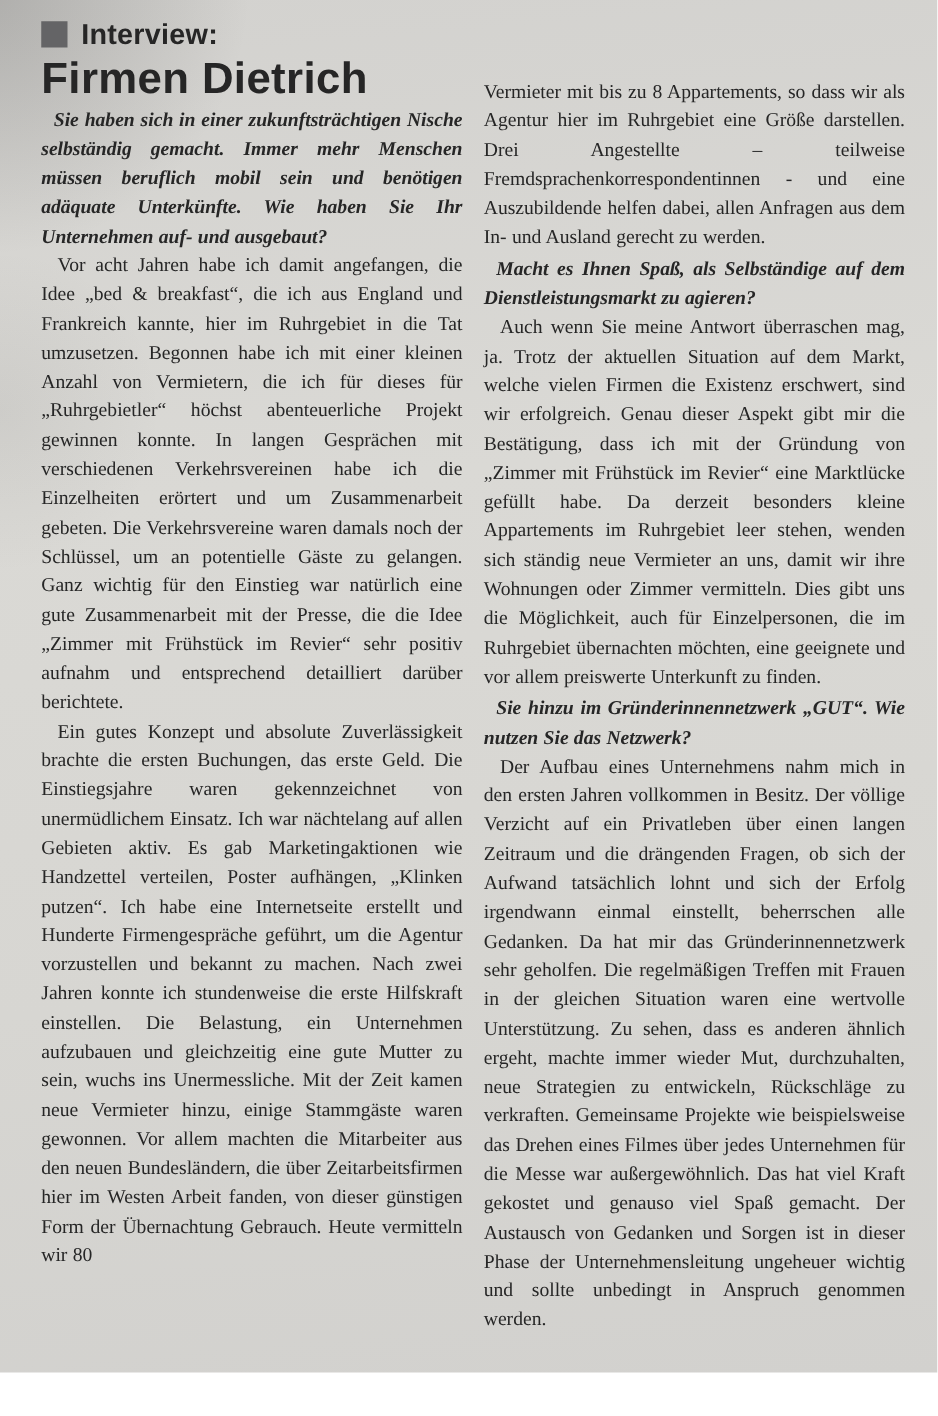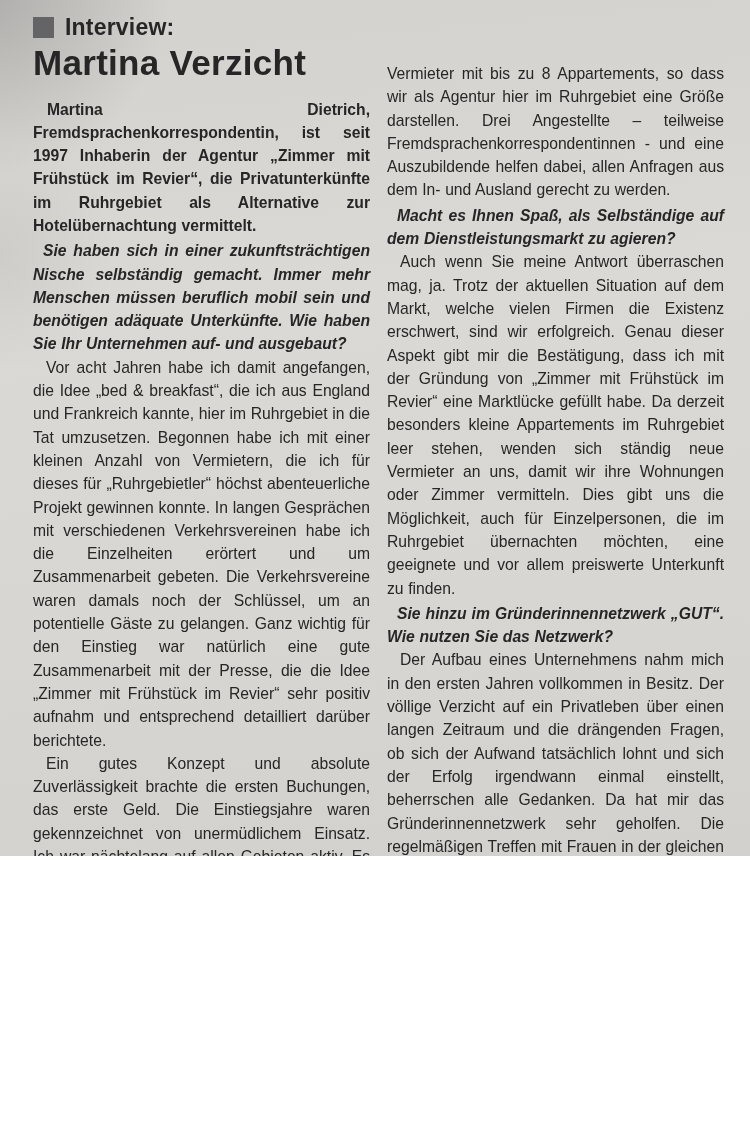--- a/index.html
+++ b/index.html
@@ -9,21 +9,21 @@
   * { box-sizing: border-box; }
   html, body { margin: 0; padding: 0; }
   body {
     width: 750px;
     height: 1133px;
     font-family: "Liberation Sans", "DejaVu Sans", sans-serif;
     color: var(--ink);
   }
   .page {
     width: 750px;
-    height: 856px;
+    height: 1098px;
     overflow: hidden;
     padding: 12px 26px 0 33px;
     background:
       radial-gradient(circle at -2% -1%, rgba(40,40,40,0.22), rgba(40,40,40,0.0) 16%),
       radial-gradient(circle at 0% 30%, rgba(60,60,60,0.07), rgba(60,60,60,0.0) 12%),
       linear-gradient(175deg, #d3d2cf 0%, #dad9d5 35%, #d7d6d2 70%, #d2d1ce 100%);
   }
   .cols {
     display: flex;
     gap: 17px;
@@ -59,20 +59,21 @@
     line-height: 1.1;
   }
 
   p {
     margin: 0;
     font-size: 15.7px;
     line-height: 23.3px;
     hyphens: auto;
     -webkit-hyphens: auto;
     word-spacing: 0.3px;
+    font-family: Liberation Serif, serif;
   }
   p.intro {
     margin-top: 15px;
     font-weight: bold;
     text-indent: 14px;
   }
   p.question {
     margin-top: 2px;
     font-weight: bold;
     font-style: italic;
@@ -90,24 +91,23 @@
 
 <div class="page">
   <div class="cols">
 
     <div class="col col-left">
       <header>
         <div class="kicker">
           <span class="kicker-square" style="background: rgb(100, 100, 102);"></span>
           <span class="kicker-label">Interview:</span>
         </div>
-        <h1 class="title">Martina Verzicht</h1>
+        <h1 class="title">Firmen Dietrich</h1>
       </header>
 
-      <p class="intro">Martina Dietrich, Fremdsprachenkorrespondentin, ist seit 1997 Inhaberin der Agentur „Zimmer mit Frühstück im Revier“, die Privatunterkünfte im Ruhrgebiet als Alternative zur Hotelübernachtung vermittelt.</p>
       <p class="question">Sie haben sich in einer zukunftsträchtigen Nische selbständig gemacht. Immer mehr Menschen müssen beruflich mobil sein und benötigen adäquate Unterkünfte. Wie haben Sie Ihr Unternehmen auf- und ausgebaut?</p>
       <p class="answer">Vor acht Jahren habe ich damit angefangen, die Idee „bed &amp; breakfast“, die ich aus England und Frankreich kannte, hier im Ruhrgebiet in die Tat umzusetzen. Begonnen habe ich mit einer kleinen Anzahl von Vermietern, die ich für dieses für „Ruhrgebietler“ höchst abenteuerliche Projekt gewinnen konnte. In langen Gesprächen mit verschiedenen Verkehrsvereinen habe ich die Einzelheiten erörtert und um Zusammenarbeit gebeten. Die Verkehrsvereine waren damals noch der Schlüssel, um an potentielle Gäste zu gelangen. Ganz wichtig für den Einstieg war natürlich eine gute Zusammenarbeit mit der Presse, die die Idee „Zimmer mit Frühstück im Revier“ sehr positiv aufnahm und entsprechend detailliert darüber berichtete.</p>
       <p class="answer">Ein gutes Konzept und absolute Zuverlässigkeit brachte die ersten Buchungen, das erste Geld. Die Einstiegsjahre waren gekennzeichnet von unermüdlichem Einsatz. Ich war nächtelang auf allen Gebieten aktiv. Es gab Marketingaktionen wie Handzettel verteilen, Poster aufhängen, „Klinken putzen“. Ich habe eine Internetseite erstellt und Hunderte Firmengespräche geführt, um die Agentur vorzustellen und bekannt zu machen. Nach zwei Jahren konnte ich stundenweise die erste Hilfskraft einstellen. Die Belastung, ein Unternehmen aufzubauen und gleichzeitig eine gute Mutter zu sein, wuchs ins Unermessliche. Mit der Zeit kamen neue Vermieter hinzu, einige Stammgäste waren gewonnen. Vor allem machten die Mitarbeiter aus den neuen Bundesländern, die über Zeitarbeitsfirmen hier im Westen Arbeit fanden, von dieser günstigen Form der Übernachtung Gebrauch. Heute vermitteln wir 80</p>
     </div>
 
     <div class="col col-right">
       <p class="answer continuation">Vermieter mit bis zu 8 Appartements, so dass wir als Agentur hier im Ruhrgebiet eine Größe darstellen. Drei Angestellte – teilweise Fremdsprachenkorrespondentinnen - und eine Auszubildende helfen dabei, allen Anfragen aus dem In- und Ausland gerecht zu werden.</p>
       <p class="question">Macht es Ihnen Spaß, als Selbständige auf dem Dienstleistungsmarkt zu agieren?</p>
       <p class="answer">Auch wenn Sie meine Antwort überraschen mag, ja. Trotz der aktuellen Situation auf dem Markt, welche vielen Firmen die Existenz erschwert, sind wir erfolgreich. Genau dieser Aspekt gibt mir die Bestätigung, dass ich mit der Gründung von „Zimmer mit Frühstück im Revier“ eine Marktlücke gefüllt habe. Da derzeit besonders kleine Appartements im Ruhrgebiet leer stehen, wenden sich ständig neue Vermieter an uns, damit wir ihre Wohnungen oder Zimmer vermitteln. Dies gibt uns die Möglichkeit, auch für Einzelpersonen, die im Ruhrgebiet übernachten möchten, eine geeignete und vor allem preiswerte Unterkunft zu finden.</p>
       <p class="question">Sie hinzu im Gründerinnennetzwerk „GUT“. Wie nutzen Sie das Netzwerk?</p>

